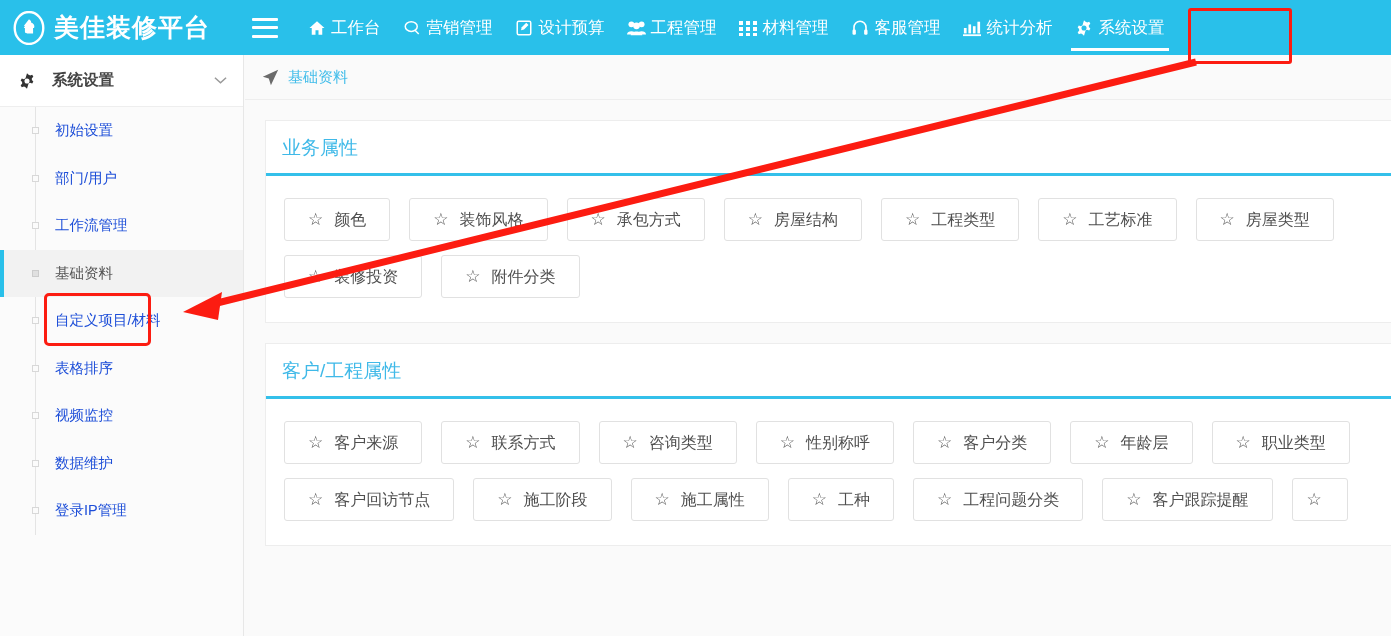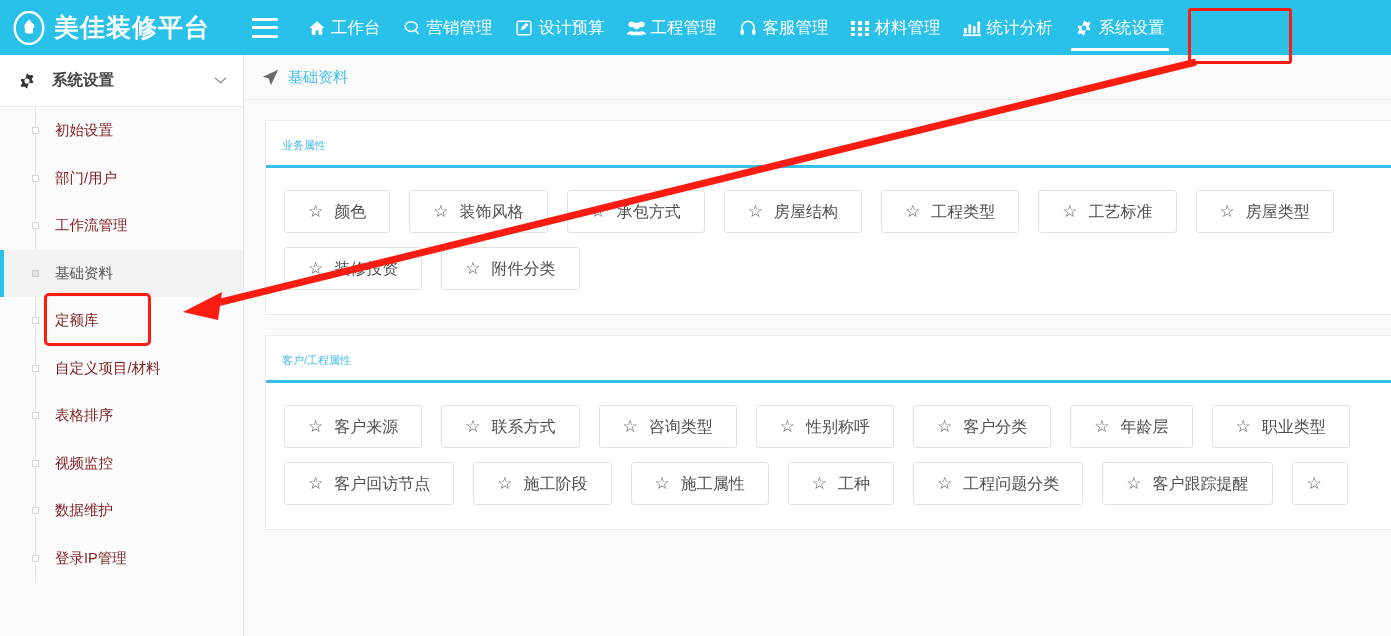--- a/index.html
+++ b/index.html
@@ -63,21 +63,21 @@
   .side-head .sh-label { margin-left: 16px; font-size: 15.5px; color: #444; font-weight: bold; flex: 1; }
   .side-head .chev { color: #999; font-size: 13px; }
 
   .side-items { position: relative; padding-top: 0; }
   .side-items::before {
     content: ""; position: absolute; left: 35px; top: 0; bottom: 0; width: 1px; background: #e4e4e4;
   }
   .side-item {
     position: relative; display: flex; align-items: center;
     height: 47.5px; padding-left: 55px;
-    font-size: 14.5px; color: #7f1d1d; cursor: pointer;
+    font-size: 14.5px; color: #1d4ed8; cursor: pointer;
   }
   .side-item .dot {
     position: absolute; left: 32px; top: 50%; margin-top: -3.5px;
     width: 7px; height: 7px; background: #fbfbfb; border: 1px solid #d8d8d8;
   }
   .side-item.active { background: #f2f2f2; color: #555; }
   .side-item.active::before {
     content: ""; position: absolute; left: 0; top: 0; bottom: 0; width: 4px; background: #29c0ea;
   }
   .side-item.active .dot { background: #e0e0e0; border-color: #cccccc; }
@@ -98,21 +98,21 @@
   .panel {
     margin: 20px 0 0 20px; margin-right: -8px;
     background: #ffffff;
     border: 1px solid #ededed;
     border-right: none;
   }
   .panel-head {
     padding: 14px 0 12px 16px;
     border-bottom: 3px solid #34c0ea;
   }
-  .panel-title { color: #3fb9e8; font-size: 11px; }
+  .panel-title { color: #3fb9e8; font-size: 19px; }
   .panel-body { padding: 22px 0 24px 18px; }
   .btnrow { display: flex; flex-wrap: nowrap; gap: 0; }
   .btnrow + .btnrow { margin-top: 14px; }
 
   .attr-btn {
     display: inline-flex; align-items: center; justify-content: center; gap: 11px;
     height: 43px; padding: 0 23px; margin-right: 19px;
     background: #ffffff; border: 1px solid #e1e1e1; border-radius: 3px;
     color: #4f4f4f; font-size: 16px; white-space: nowrap; cursor: pointer;
     flex: 0 0 auto;
@@ -191,48 +191,48 @@
           <svg width="20" height="18" viewBox="0 0 26 22" fill="#ffffff">
               <circle cx="6" cy="6" r="4"></circle>
               <circle cx="20" cy="6" r="4"></circle>
               <circle cx="13" cy="8" r="4.6"></circle>
               <path d="M0 20 C0 14 12 14 12 20 Z"></path>
               <path d="M14 20 C14 14 26 14 26 20 Z"></path>
               <path d="M5 21 C5 14 21 14 21 21 Z"></path>
             </svg>
         </span>
         <span>工程管理</span>
-      </div>
-
-      <div class="navitem">
-        <span class="nav-ico">
-          <svg width="18" height="18" viewBox="0 0 24 24" fill="none" stroke="#ffffff" stroke-width="2.2">
-              <path d="M4 15 L4 11 A8 8 0 0 1 20 11 L20 15"></path>
-              <rect x="2" y="14" width="4.5" height="7" rx="1.6" fill="#ffffff" stroke="none"></rect>
-              <rect x="17.5" y="14" width="4.5" height="7" rx="1.6" fill="#ffffff" stroke="none"></rect>
-            </svg>
-        </span>
-        <span>客服管理</span>
       </div>
 
       <div class="navitem">
         <span class="nav-ico">
           <svg width="18" height="18" viewBox="0 0 18 18" fill="#ffffff">
               <rect x="0" y="2" width="4" height="4"></rect>
               <rect x="7" y="2" width="4" height="4"></rect>
               <rect x="14" y="2" width="4" height="4"></rect>
               <rect x="0" y="8" width="4" height="4"></rect>
               <rect x="7" y="8" width="4" height="4"></rect>
               <rect x="14" y="8" width="4" height="4"></rect>
               <rect x="0" y="14" width="4" height="3"></rect>
               <rect x="7" y="14" width="4" height="3"></rect>
               <rect x="14" y="14" width="4" height="3"></rect>
             </svg>
         </span>
         <span>材料管理</span>
+      </div>
+
+      <div class="navitem">
+        <span class="nav-ico">
+          <svg width="18" height="18" viewBox="0 0 24 24" fill="none" stroke="#ffffff" stroke-width="2.2">
+              <path d="M4 15 L4 11 A8 8 0 0 1 20 11 L20 15"></path>
+              <rect x="2" y="14" width="4.5" height="7" rx="1.6" fill="#ffffff" stroke="none"></rect>
+              <rect x="17.5" y="14" width="4.5" height="7" rx="1.6" fill="#ffffff" stroke="none"></rect>
+            </svg>
+        </span>
+        <span>客服管理</span>
       </div>
 
 
       <div class="navitem">
         <span class="nav-ico">
           <svg width="18" height="18" viewBox="0 0 20 18" fill="#ffffff">
               <rect x="1" y="9" width="3" height="6"></rect>
               <rect x="6" y="5" width="3" height="10"></rect>
               <rect x="11" y="7" width="3" height="8"></rect>
               <rect x="16" y="2" width="3" height="13"></rect>
@@ -283,24 +283,20 @@
       <div class="side-item">
           <span class="dot"></span>
           <span>工作流管理</span>
         </div>
       <div class="side-item active">
           <span class="dot"></span>
           <span>基础资料</span>
         </div>
       <div class="side-item">
           <span class="dot"></span>
-          <span>定额库</span>
-        </div>
-      <div class="side-item">
-          <span class="dot"></span>
           <span>自定义项目/材料</span>
         </div>
       <div class="side-item">
           <span class="dot"></span>
           <span>表格排序</span>
         </div>
       <div class="side-item">
           <span class="dot"></span>
           <span>视频监控</span>
         </div>

